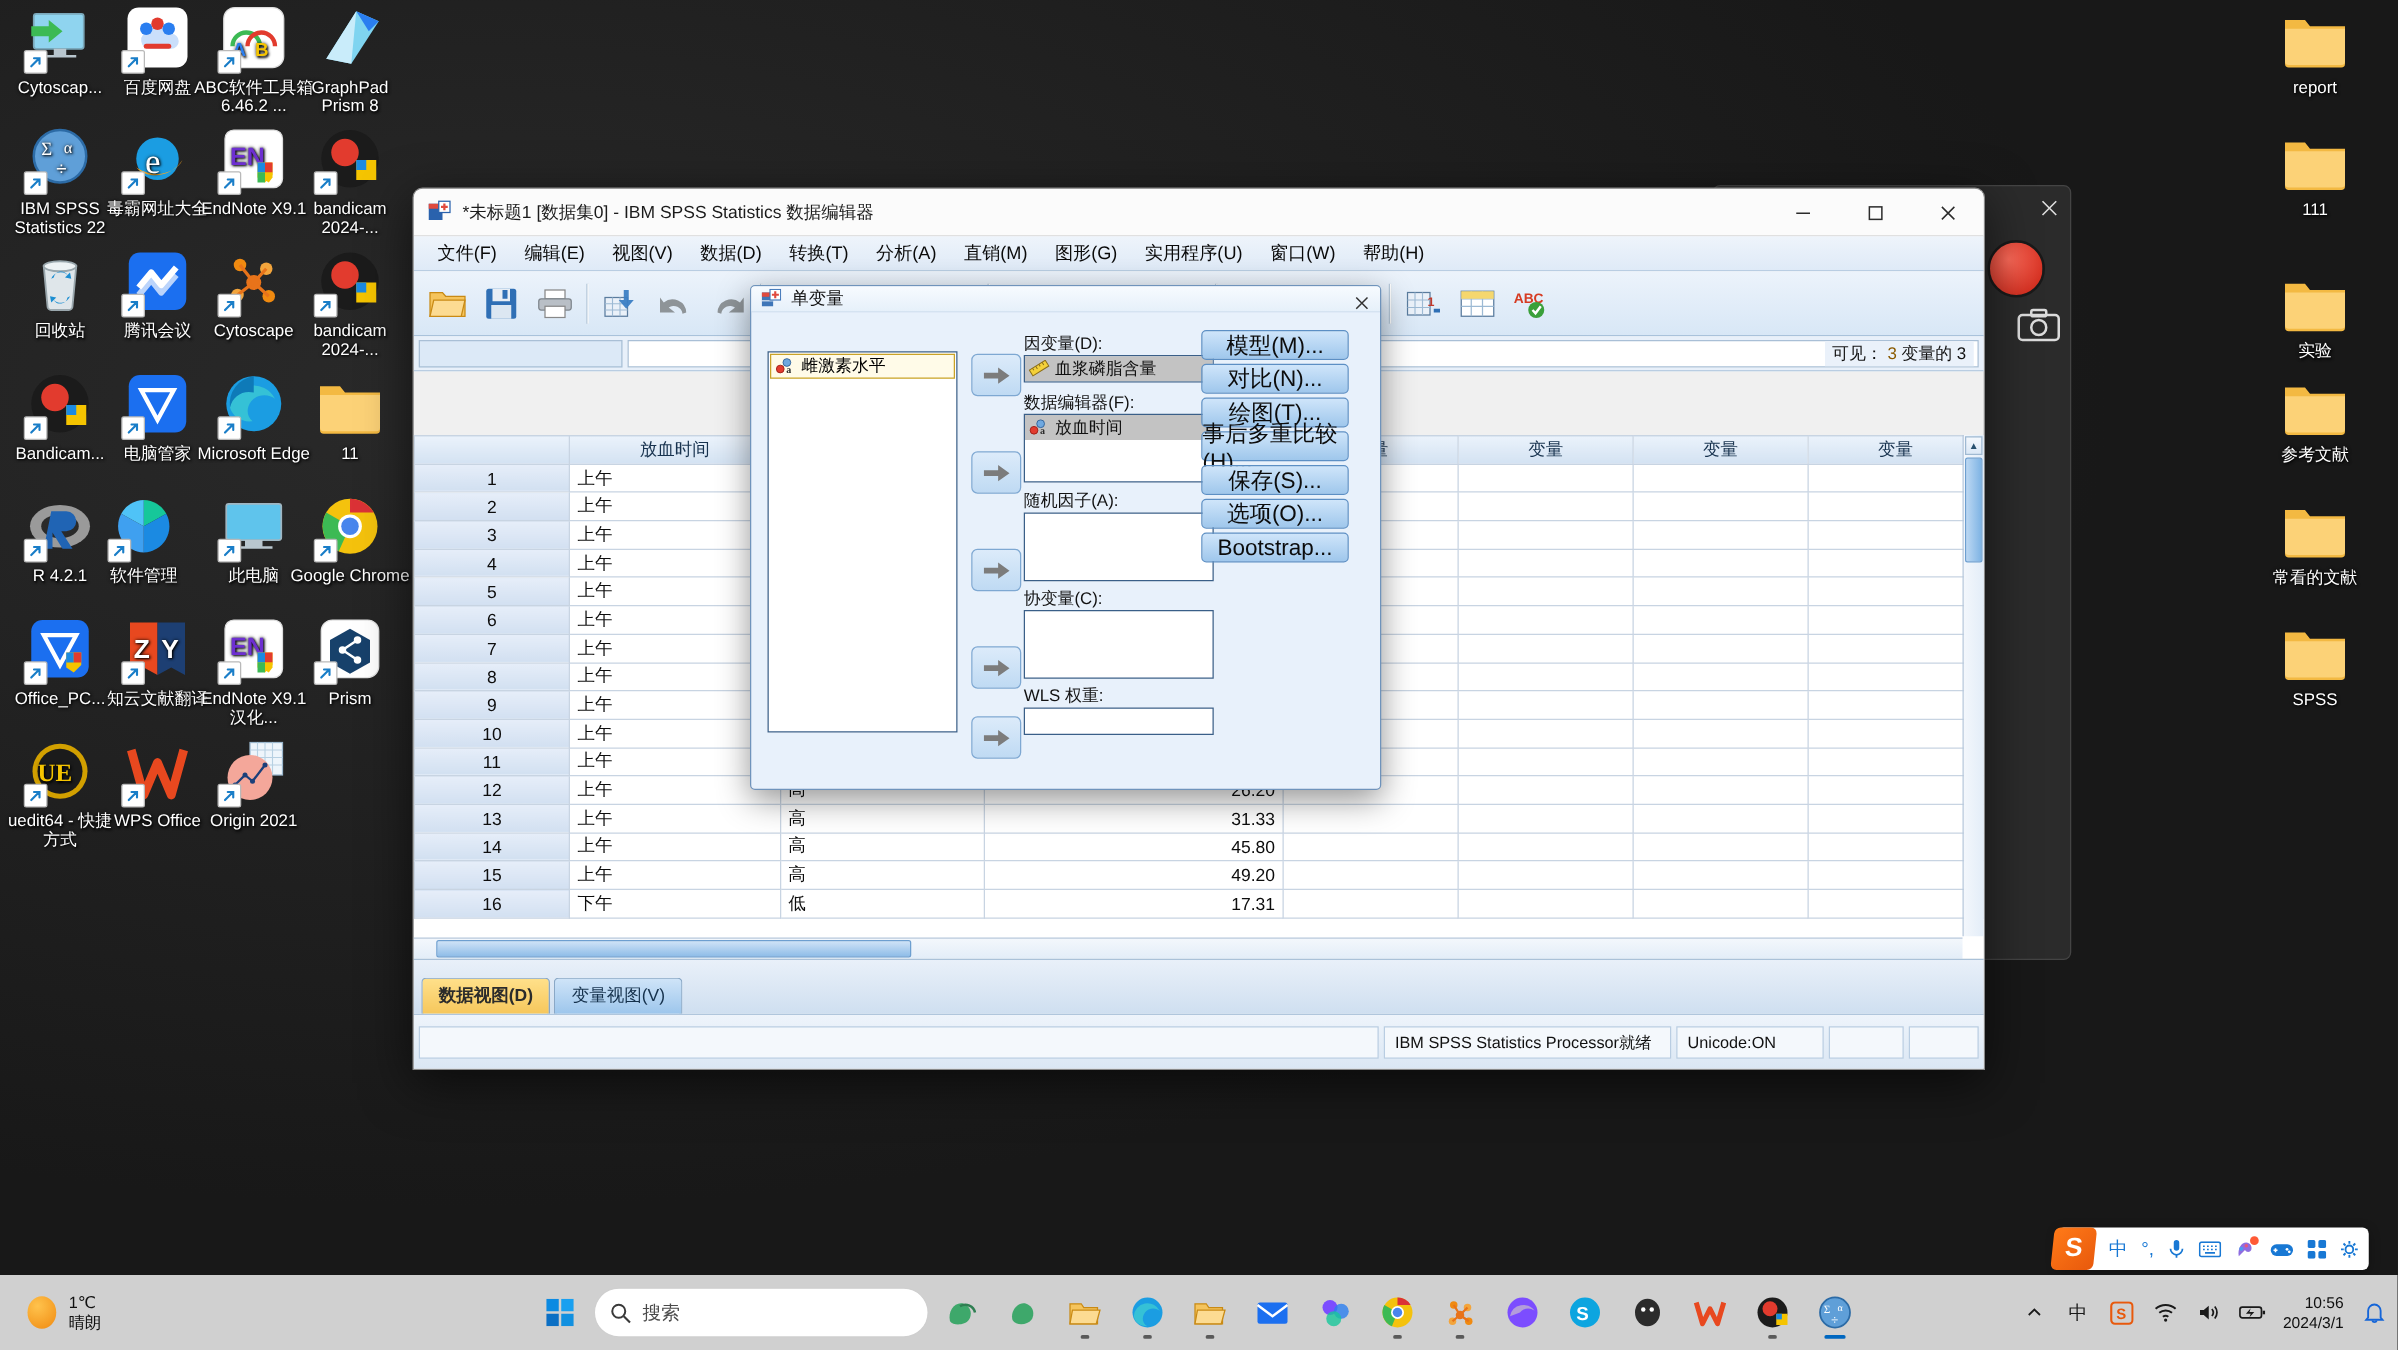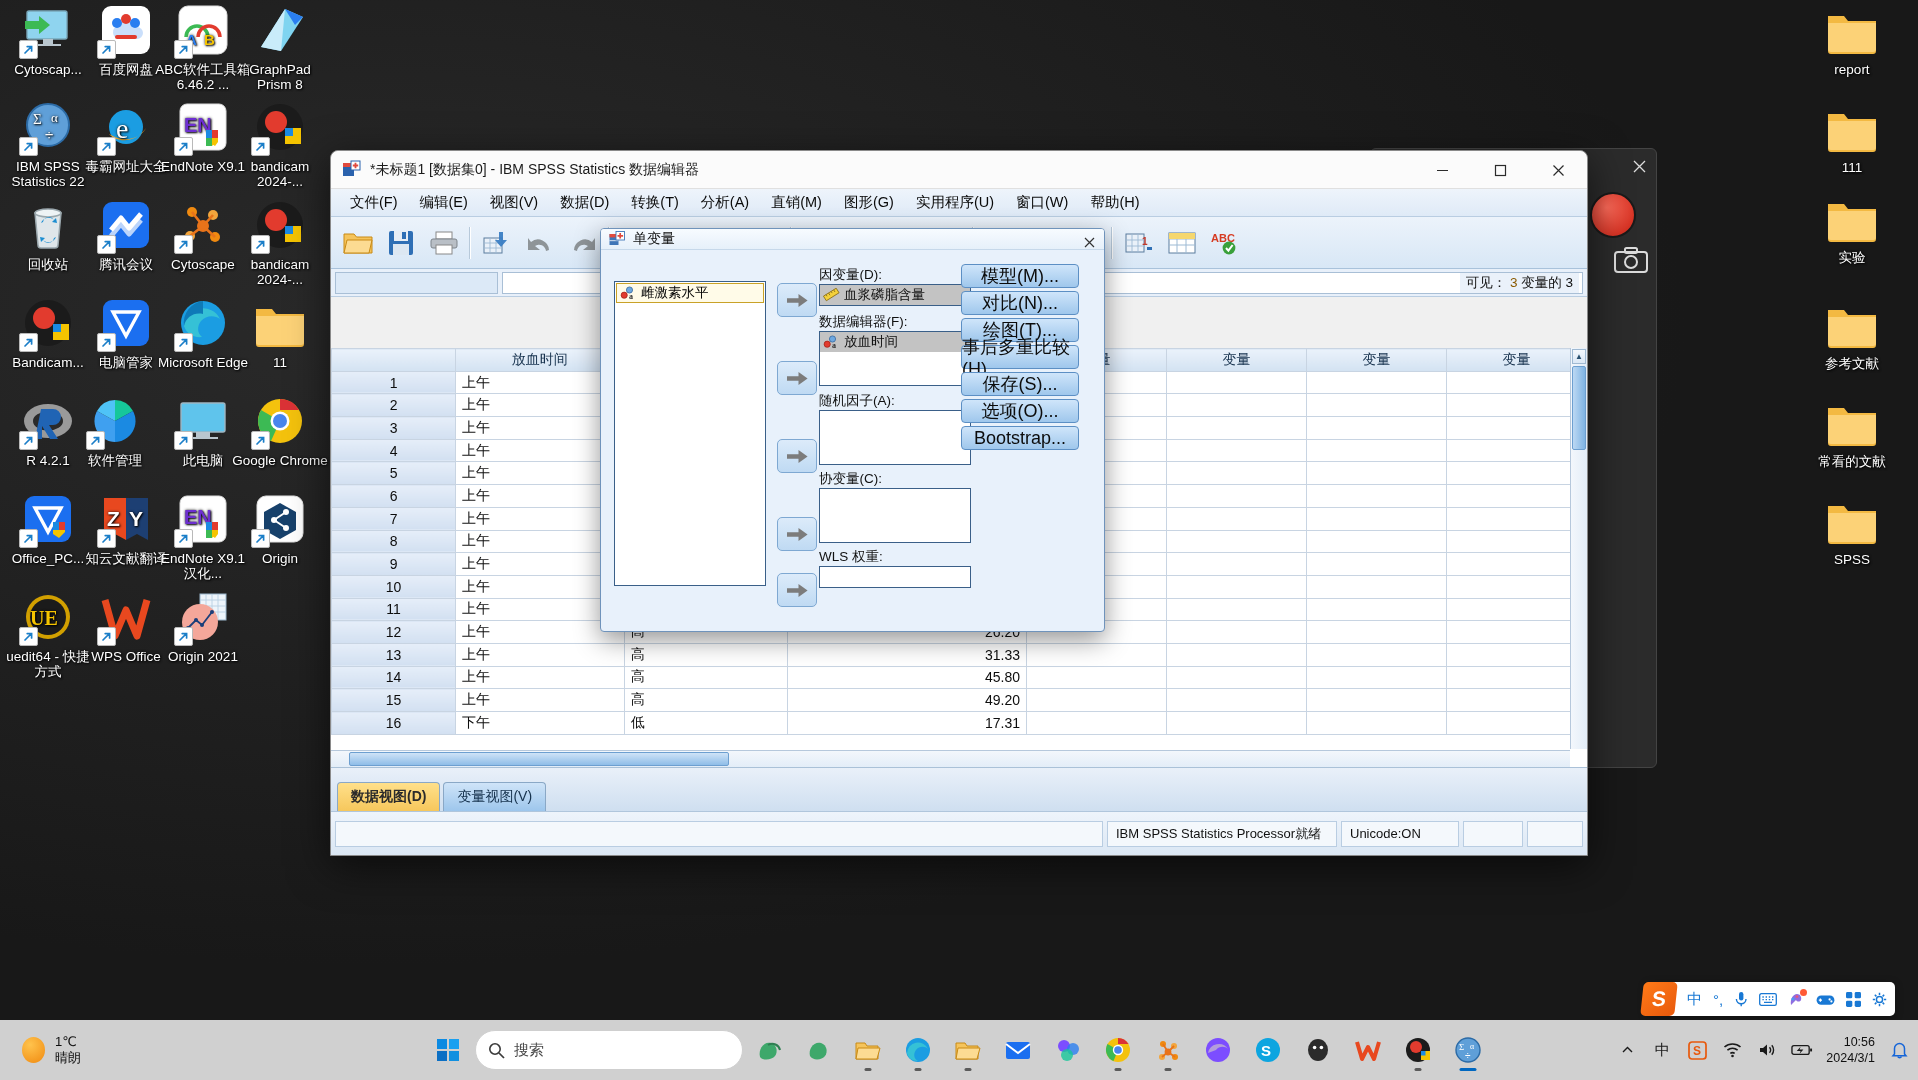--- a/index.html
+++ b/index.html
@@ -767,21 +767,21 @@
             <circle cx="21" cy="28" r="3" fill="#fff"></circle>
         <path d="M21 28 L33 20 M21 28 L33 36" stroke="#fff" stroke-width="2"></path>
           </svg>
         </div>
         <span class="shortcut-badge">
           <svg viewBox="0 0 13 13">
             <path d="M3 10 L9 4 M5.2 3.6 h4.4 v4.4" stroke="#1a7ec8" stroke-width="1.7" fill="none" stroke-linecap="round"></path>
           </svg>
         </span>
       </div>
-      <span class="lbl">Origin</span>
+      <span class="lbl">Prism</span>
     </div>
     <div class="dicon" style="left: 0px; top: 590px;">
       <div class="gbox">
         <div class="art">
           <svg class="art" viewBox="0 0 54 54">
             <circle cx="27" cy="27" r="22" fill="#d2a000"></circle>
         <circle cx="27" cy="27" r="18" fill="#1b1b1b"></circle>
         <text x="9" y="35" font-size="20" font-weight="bold" fill="#f5c400" font-family="'Liberation Serif',serif">UE</text>
           </svg>
         </div>
@@ -847,21 +847,21 @@
       <div class="gbox">
         <div class="art">
           <svg class="art" viewBox="0 0 54 54">
             <path d="M3 13 h16 l4 5 h28 v30 a3 3 0 0 1-3 3 H6 a3 3 0 0 1-3-3 Z" fill="#f3b942"></path>
         <path d="M3 20 h48 v26 a3 3 0 0 1-3 3 H6 a3 3 0 0 1-3-3 Z" fill="#fcd277"></path>
           </svg>
         </div>
       </div>
       <span class="lbl">111</span>
     </div>
-    <div class="dicon" style="left: 14px; top: 191px;">
+    <div class="dicon" style="left: 14px; top: 214px;">
       <div class="gbox">
         <div class="art">
           <svg class="art" viewBox="0 0 54 54">
             <path d="M3 13 h16 l4 5 h28 v30 a3 3 0 0 1-3 3 H6 a3 3 0 0 1-3-3 Z" fill="#f3b942"></path>
         <path d="M3 20 h48 v26 a3 3 0 0 1-3 3 H6 a3 3 0 0 1-3-3 Z" fill="#fcd277"></path>
           </svg>
         </div>
       </div>
       <span class="lbl">实验</span>
     </div>

